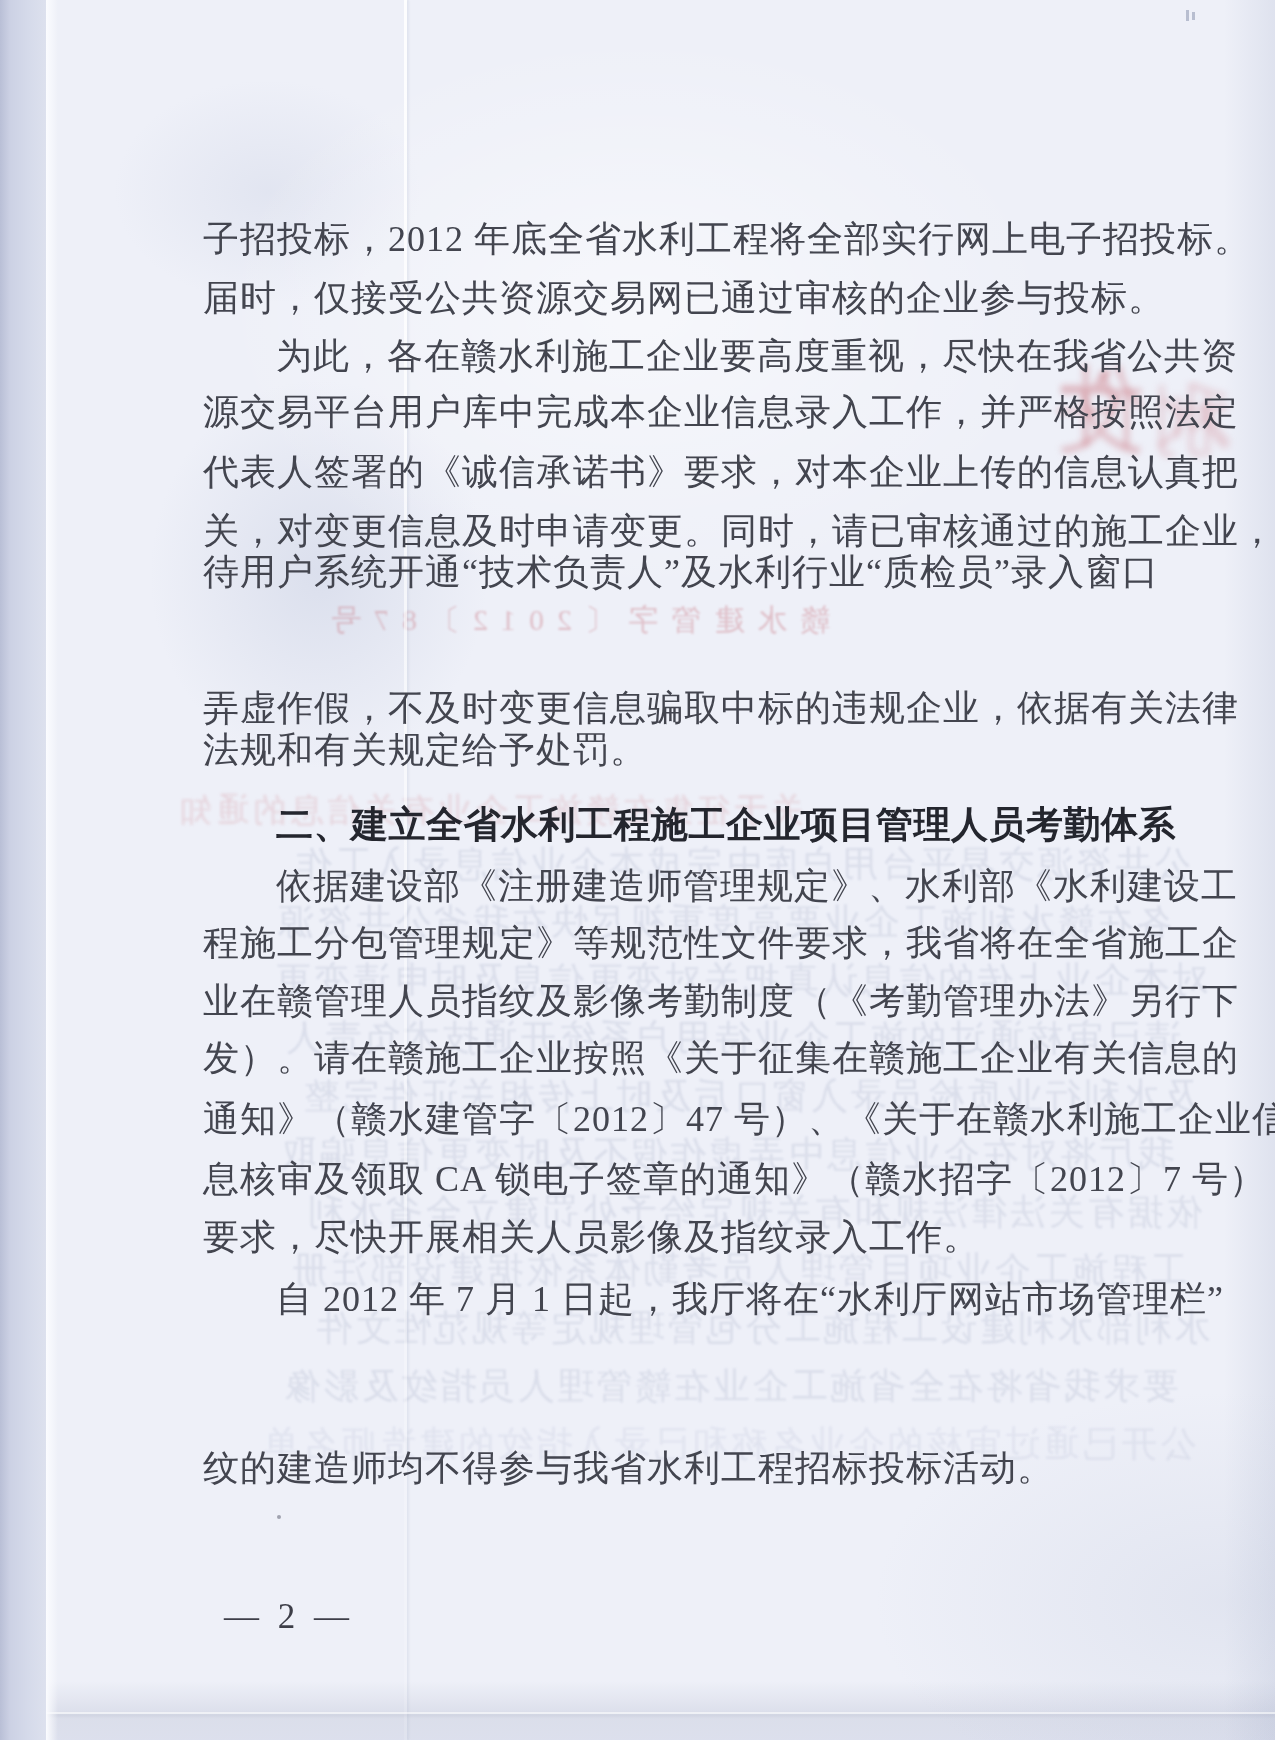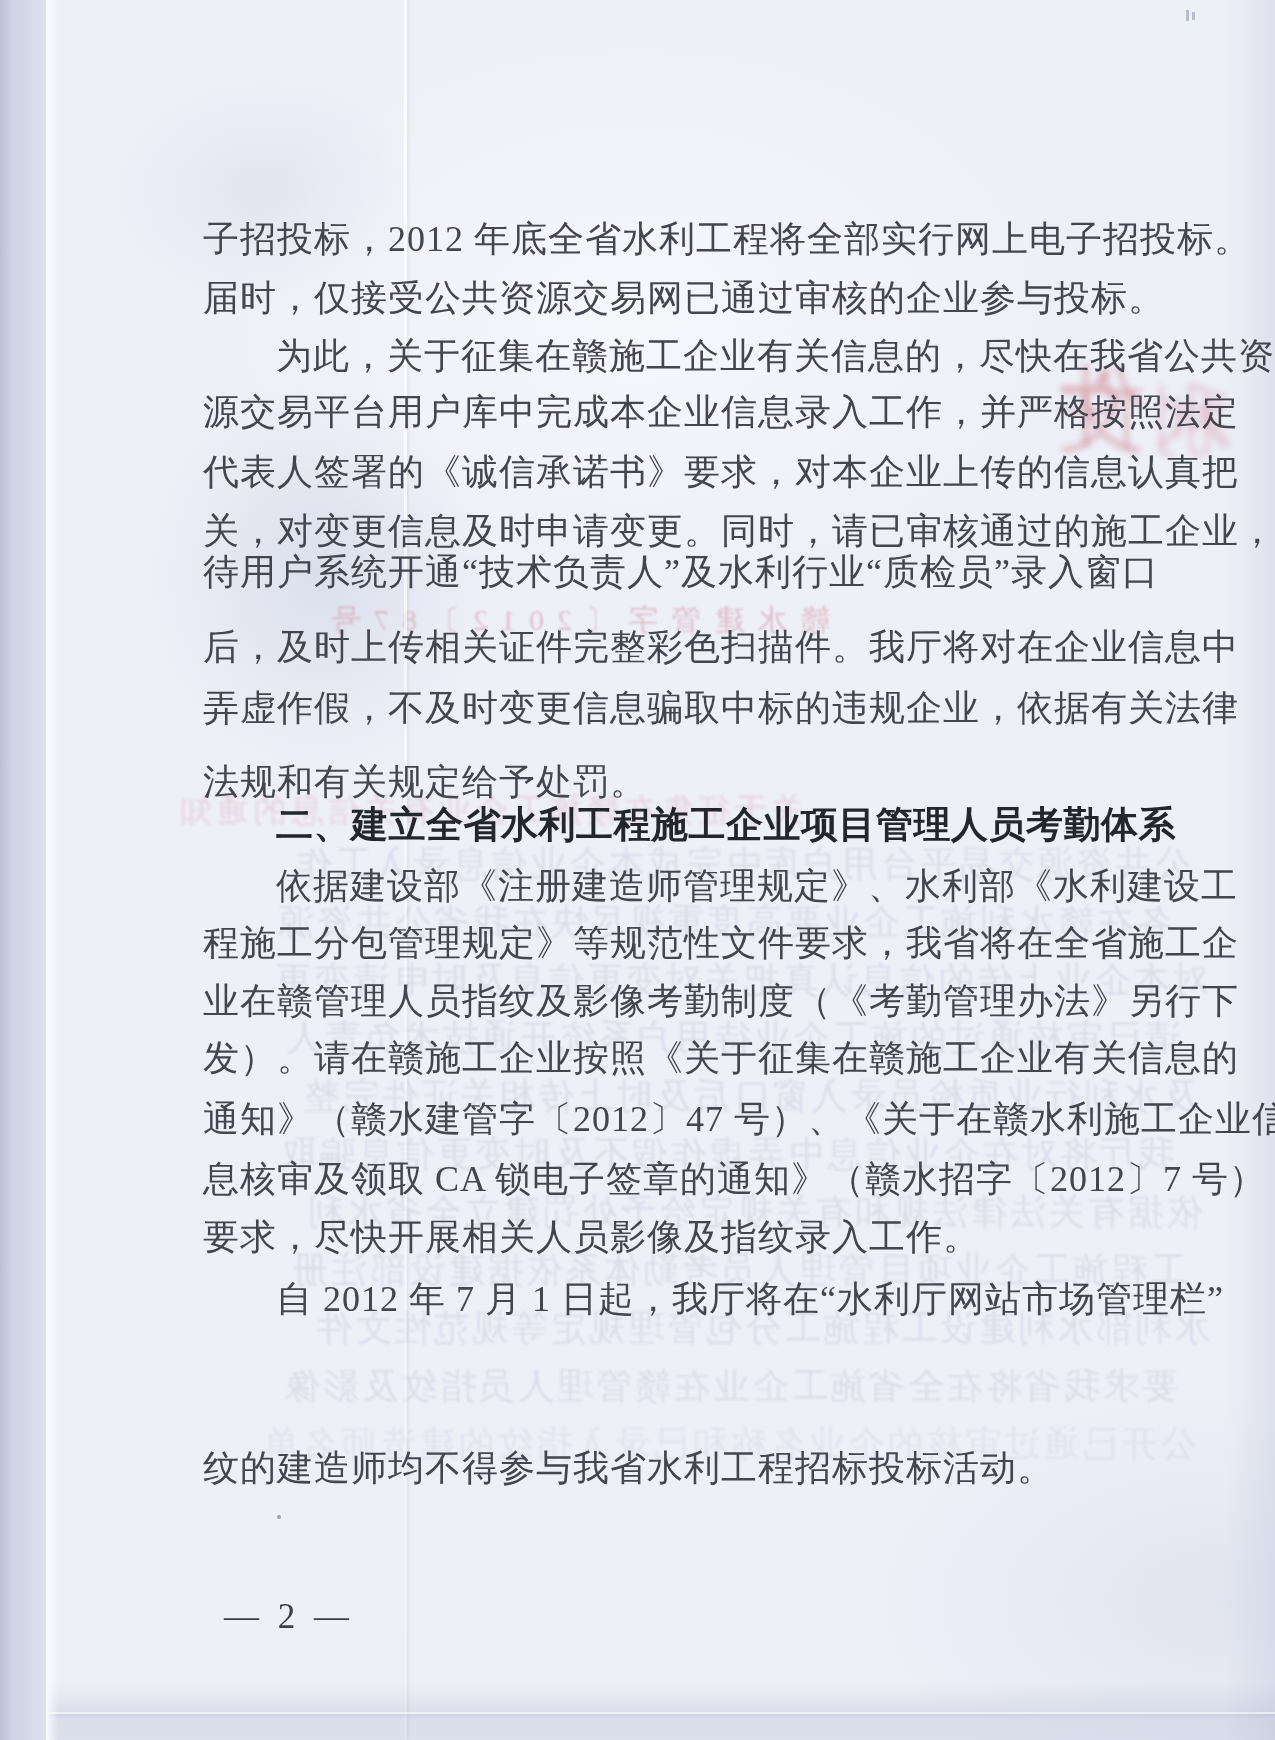--- a/index.html
+++ b/index.html
@@ -71,28 +71,27 @@
   <div class="br" style="top:1074px;left:158px">及水利行业质检员录入窗口后及时上传相关证件完整</div>
   <div class="br" style="top:1132px;left:134px">我厅将对在企业信息中弄虚作假不及时变更信息骗取</div>
   <div class="br" style="top:1190px;left:162px">依据有关法律法规和有关规定给予处罚建立全省水利</div>
   <div class="br" style="top:1248px;left:146px">工程施工企业项目管理人员考勤体系依据建设部注册</div>
   <div class="br" style="top:1306px;left:170px">水利部水利建设工程施工分包管理规定等规范性文件</div>
   <div class="br" style="top:1364px;left:138px">要求我省将在全省施工企业在赣管理人员指纹及影像</div>
   <div class="br" style="top:1422px;left:156px;color:rgba(108,122,163,0.10)">公开已通过审核的企业名称和已录入指纹的建造师名单</div>
 
   <div class="tl" style="top:217px">子招投标，2012 年底全省水利工程将全部实行网上电子招投标。</div>
   <div class="tl" style="top:276px">届时，仅接受公共资源交易网已通过审核的企业参与投标。</div>
-  <div class="tl ind" style="top:334px">为此，关于征集在赣施工企业有关信息的，尽快在我省公共资</div>
+  <div class="tl ind" style="top:334px">为此，各在赣水利施工企业要高度重视，尽快在我省公共资</div>
   <div class="tl" style="top:390px">源交易平台用户库中完成本企业信息录入工作，并严格按照法定</div>
   <div class="tl" style="top:509px">关，对变更信息及时申请变更。同时，请已审核通过的施工企业，</div>
   <div class="tl" style="top:450px">代表人签署的《诚信承诺书》要求，对本企业上传的信息认真把</div>
   <div class="tl" style="top:550px">待用户系统开通“技术负责人”及水利行业“质检员”录入窗口</div>
-  <div class="tl" style="top:625px">后，及时上传相关证件完整彩色扫描件。我厅将对在企业信息中</div>
   <div class="tl" style="top:686px">弄虚作假，不及时变更信息骗取中标的违规企业，依据有关法律</div>
-  <div class="tl" style="top:760px">法规和有关规定给予处罚。</div>
+  <div class="tl" style="top:728px">法规和有关规定给予处罚。</div>
   <div class="tl ind hd" style="top:803px">二、建立全省水利工程施工企业项目管理人员考勤体系</div>
   <div class="tl ind" style="top:864px">依据建设部《注册建造师管理规定》、水利部《水利建设工</div>
   <div class="tl" style="top:921px">程施工分包管理规定》等规范性文件要求，我省将在全省施工企</div>
   <div class="tl" style="top:979px">业在赣管理人员指纹及影像考勤制度（《考勤管理办法》另行下</div>
   <div class="tl" style="top:1036px">发）。请在赣施工企业按照《关于征集在赣施工企业有关信息的</div>
   <div class="tl" style="top:1097px">通知》（赣水建管字〔2012〕47 号）、《关于在赣水利施工企业信</div>
   <div class="tl" style="top:1157px">息核审及领取 CA 锁电子签章的通知》（赣水招字〔2012〕7 号）</div>
   <div class="tl" style="top:1215px">要求，尽快开展相关人员影像及指纹录入工作。</div>
   <div class="tl ind" style="top:1277px">自 2012 年 7 月 1 日起，我厅将在“水利厅网站市场管理栏”</div>
   <div class="tl" style="top:1446px">纹的建造师均不得参与我省水利工程招标投标活动。</div>

